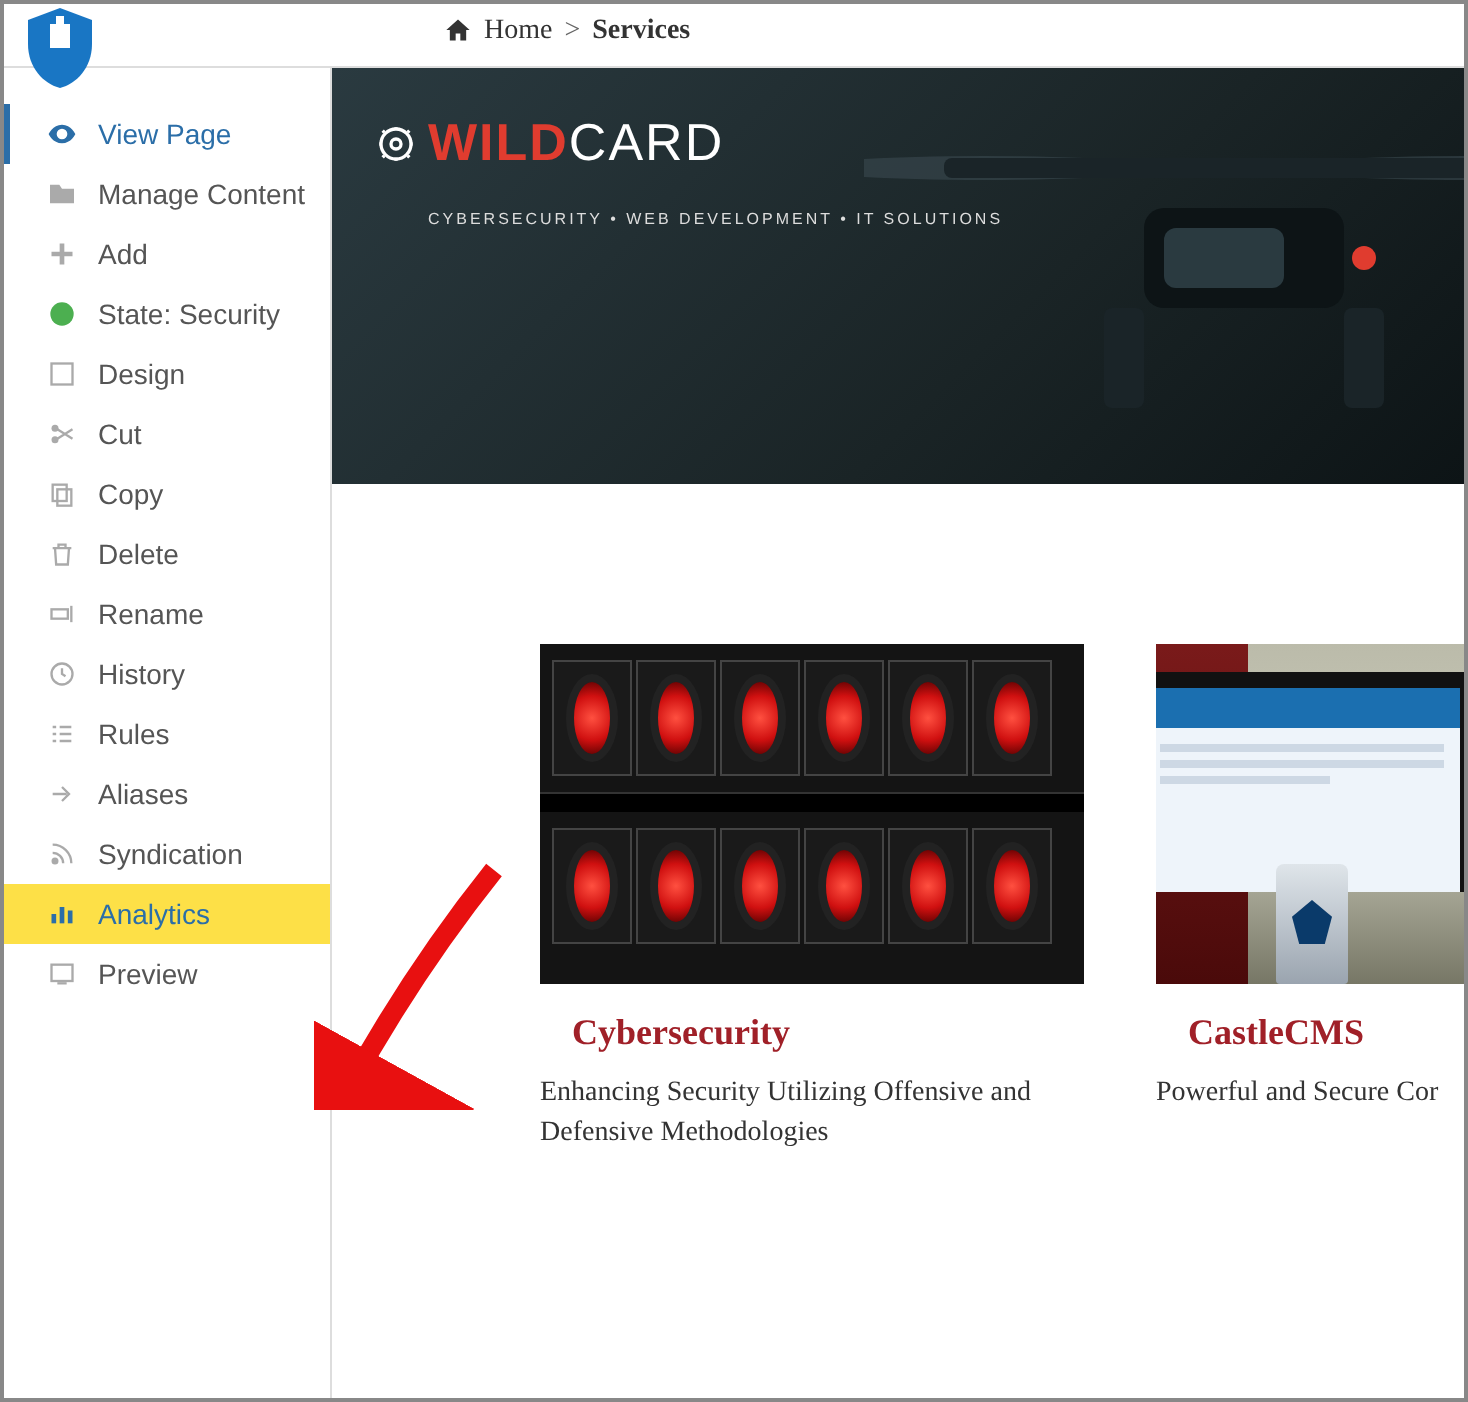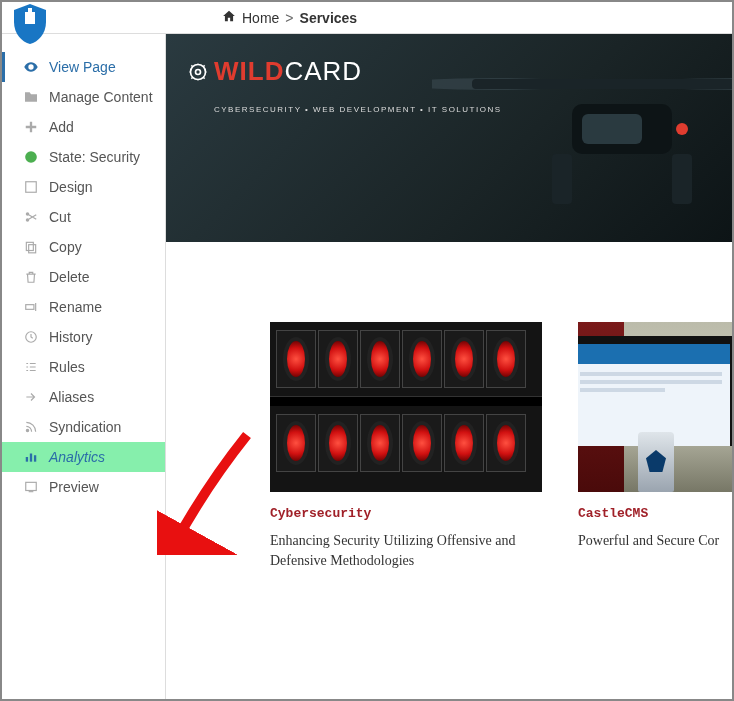--- a/index.html
+++ b/index.html
@@ -30,22 +30,23 @@
     z-index: 5;
     display: flex;
     align-items: center;
     justify-content: center;
   }
   .breadcrumb {
     margin-left: 220px;
     font-size: 14px;
     color: #333;
     display: flex;
-    align-items: center;
+    align-items: flex-start;
     gap: 6px;
+    font-family: Liberation Serif, serif;
   }
   .breadcrumb .sep { color: #666; }
   .breadcrumb .current { font-weight: 700; }
   .main { flex: 1; display: flex; overflow: hidden; }
   .sidebar {
     width: 164px;
     border-right: 1px solid #ddd;
     background: #fff;
     padding-top: 18px;
     overflow-y: auto;
@@ -54,21 +55,21 @@
     display: flex;
     align-items: center;
     gap: 10px;
     padding: 7px 10px 7px 18px;
     font-size: 14px;
     color: #555;
     cursor: pointer;
     border-left: 3px solid transparent;
   }
   .side-item.active { color: #2b6ea8; border-left: 3px solid #2b6ea8; }
-  .side-item.hover { background: #86efac; font-style: italic; }
+  .side-item.hover { background: #fde047; }
   .side-item .ico { width: 16px; height: 16px; display: flex; align-items: center; justify-content: center; color: #aaa; }
   .side-item.active .ico { color: #2b6ea8; }
   .content { flex: 1; overflow: hidden; position: relative; }
   .banner {
     height: 208px;
     background: linear-gradient(135deg, #2a3a40 0%, #1a2426 60%, #0d1416 100%);
     position: relative;
     overflow: hidden;
     padding: 22px 0 0 22px;
   }
@@ -93,24 +94,25 @@
   }
   .card-img {
     width: 272px;
     height: 170px;
     background: #141414;
     overflow: hidden;
     position: relative;
   }
   .card-title {
     margin-top: 14px;
-    font-size: 13px;
+    font-size: 18px;
     font-weight: 700;
     color: #a02028;
-    font-family: Liberation Mono, monospace;
+    font-family: Liberation Serif, serif;
+    margin-left: 16px;
   }
   .card-desc {
     margin-top: 10px;
     font-size: 14px;
     color: #333;
     line-height: 1.4;
     font-family: Georgia, serif;
   }
   .arrow-annot {
     position: absolute;

